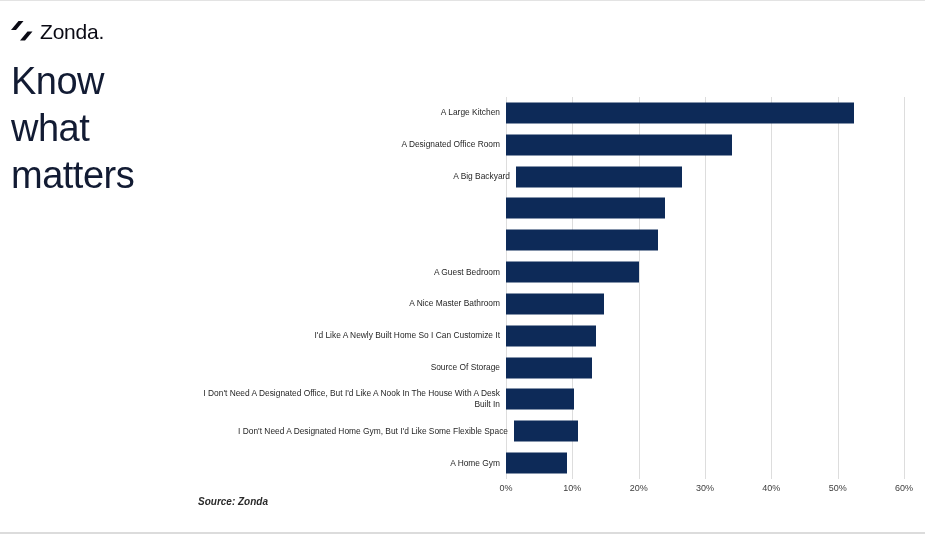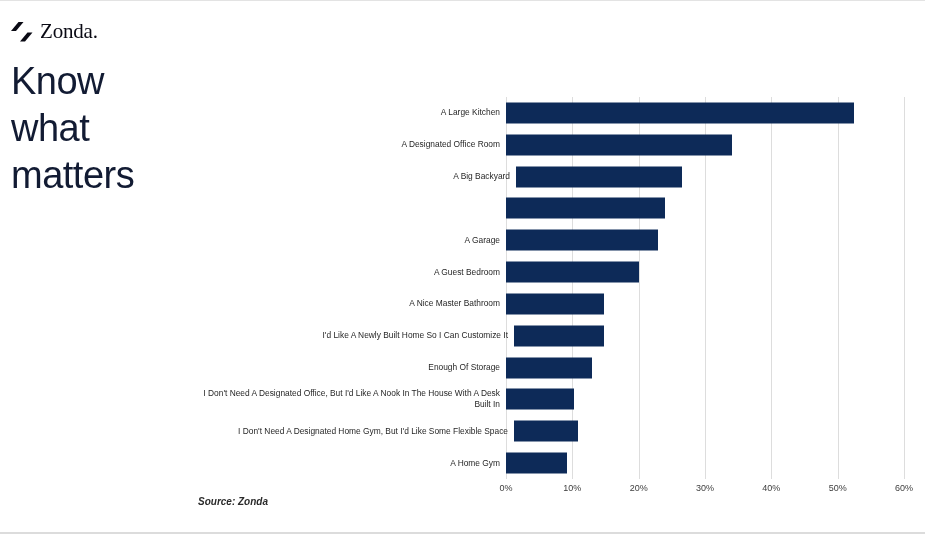--- a/index.html
+++ b/index.html
@@ -23,23 +23,21 @@
     border-top: 1px solid #e3e3e3;
     border-bottom: 2px solid #dcdcdc;
   }
 
   
   .brand {
     position: absolute;
     left: 11px;
     top: 20px;
     display: flex;
-    align-items: center;
     gap: 7px;
-    font-family: Liberation Serif, serif;
   }
   .brand-mark {
     display: block;
     width: 22px;
     height: 20px;
   }
   .brand-word {
     font-size: 21px;
     font-weight: 500;
     letter-spacing: -0.2px;
@@ -201,37 +199,36 @@
             <div class="bar" style="width: 226.197px; background: rgb(13, 42, 88);"></div>
           </div>
           <div class="row" style="top: 63.6667px; height: 31.8333px; margin-left: 10px;">
             <div class="cat-label">A Big Backyard</div>
             <div class="bar" style="width: 166.497px; background: rgb(13, 42, 88);"></div>
           </div>
           <div class="row" style="top: 95.5px; height: 31.8333px;">
             <div class="bar" style="width: 159.2px; background: rgb(13, 42, 88);"></div>
           </div>
           <div class="row" style="top: 127.333px; height: 31.8333px;">
-            <div class="cat-label">A Garage</div>
             <div class="bar" style="width: 151.903px; background: rgb(13, 42, 88);"></div>
           </div>
           <div class="row" style="top: 159.167px; height: 31.8333px;">
             <div class="cat-label">A Guest Bedroom</div>
             <div class="bar" style="width: 132.667px; background: rgb(13, 42, 88);"></div>
           </div>
           <div class="row" style="top: 191px; height: 31.8333px;">
             <div class="cat-label">A Nice Master Bathroom</div>
             <div class="bar" style="width: 98.1733px; background: rgb(13, 42, 88);"></div>
           </div>
-          <div class="row" style="top: 222.833px; height: 31.8333px; margin-left: 8px;">
+          <div class="row" style="top: 222.833px; height: 31.8333px;">
             <div class="cat-label">I'd Like A Newly Built Home So I Can Customize It</div>
             <div class="bar" style="width: 89.55px; background: rgb(13, 42, 88);"></div>
           </div>
           <div class="row" style="top: 254.667px; height: 31.8333px;">
-            <div class="cat-label">Enough Of Storage</div>
+            <div class="cat-label">Source Of Storage</div>
             <div class="bar" style="width: 86.2333px; background: rgb(13, 42, 88);"></div>
           </div>
           <div class="row" style="top: 286.5px; height: 31.8333px;">
             <div class="cat-label">I Don't Need A Designated Office, But I'd Like A Nook In The House With A Desk Built In</div>
             <div class="bar" style="width: 67.66px; background: rgb(13, 42, 88);"></div>
           </div>
           <div class="row" style="top: 318.333px; height: 31.8333px; margin-left: 8px;">
             <div class="cat-label">I Don't Need A Designated Home Gym, But I'd Like Some Flexible Space</div>
             <div class="bar" style="width: 64.3433px; background: rgb(13, 42, 88);"></div>
           </div>

